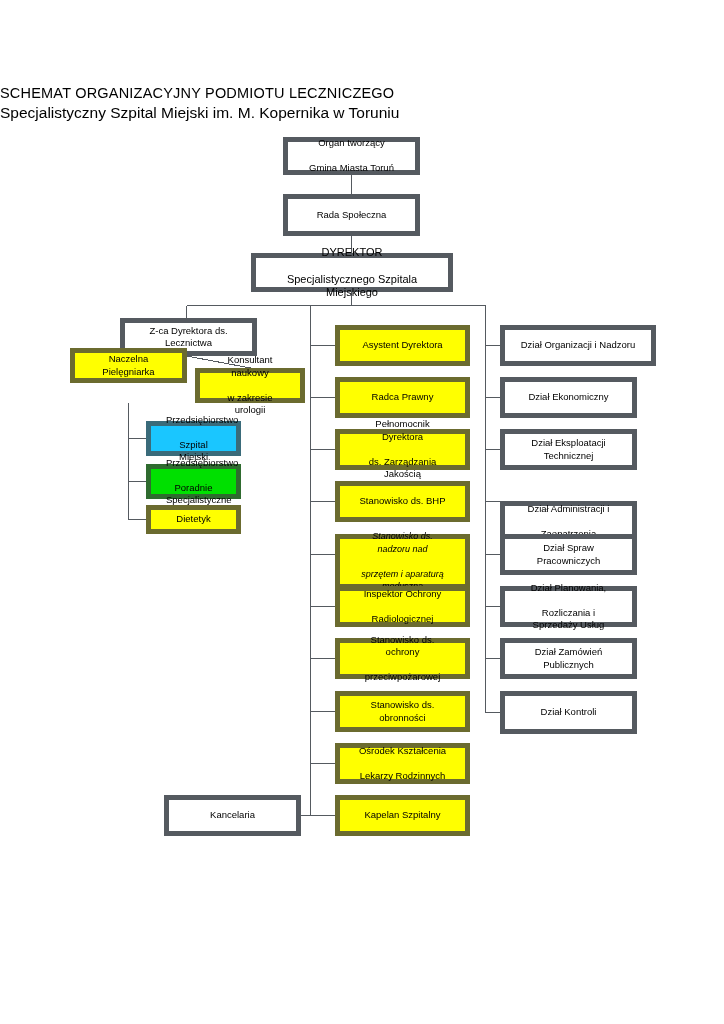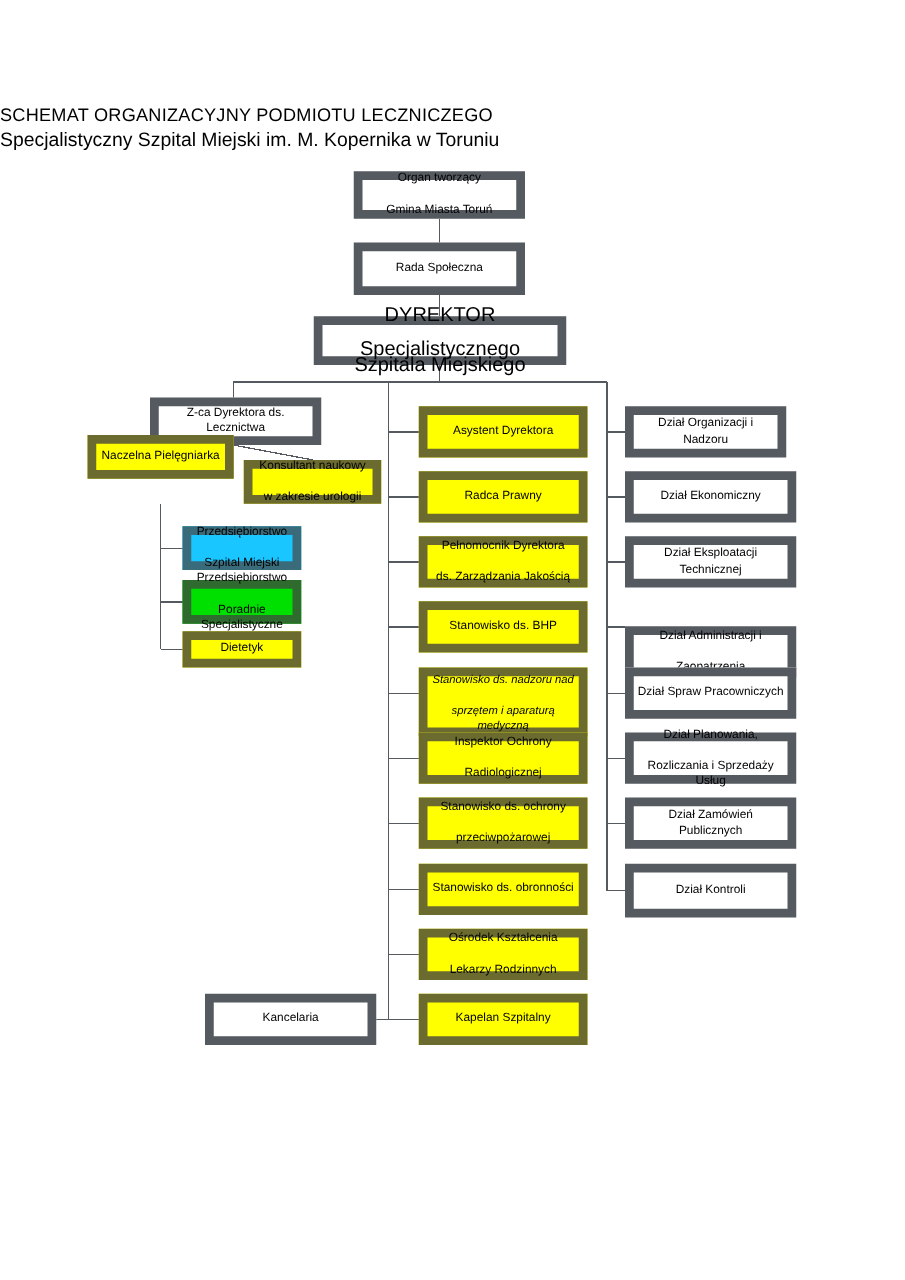--- a/index.html
+++ b/index.html
@@ -41,40 +41,40 @@
     white-space: nowrap;
   }
   .title-line2 {
     font-size: 15.5px;
     line-height: 20px;
     white-space: nowrap;
   }
   .node {
     position: absolute;
     box-sizing: border-box;
-    border: 7px solid #1d4ed8;
+    border: 5px solid #1d4ed8;
     background: #ffffff;
     display: flex;
     align-items: center;
     justify-content: center;
     text-align: center;
     font-size: 9.5px;
     line-height: 12.5px;
-    padding: 1px 2px;
+    padding: 1px 15px;
     z-index: 2;
   }
   .node span {
     display: block;
     width: 100%;
   }
   .node.yellow { background: #ffff00; border-color: #6b6b2f; }
   .node.cyan   { background: #1ac6ff; border-color: #3a6b7a; }
   .node.green  { background: #00e000; border-color: #2f6b2f; }
   .node.white  { background: #ffffff; border-color: #555a60; }
-  .node.big    { font-size: 16px; line-height: 13.5px; }
+  .node.big    { font-size: 11px; line-height: 13.5px; }
 </style>
 </head>
 <body>
 
 <div id="chart-root">
 
   <svg id="connectors" viewBox="0 0 724 1024" width="724" height="1024">
     <g stroke="#555a60" stroke-width="1" fill="none" shape-rendering="crispEdges">
 
       <line x1="351.5" y1="175" x2="351.5" y2="194"></line>
@@ -234,21 +234,21 @@
     <span>
       <span>Ośrodek Kształcenia</span><br>
       <span>Lekarzy Rodzinnych</span>
     </span>
   </div>
 
   <div class="node yellow" style="left:335px; top:795px; width:135px; height:41px;">
     <span>Kapelan Szpitalny</span>
   </div>
 
-  <div class="node white" style="left:500px; top:325px; width:129px; height:41px;">
+  <div class="node white" style="left:500px; top:325px; width:156px; height:41px;">
     <span>Dział Organizacji i Nadzoru</span>
   </div>
 
   <div class="node white" style="left:500px; top:377px; width:137px; height:41px;">
     <span>Dział Ekonomiczny</span>
   </div>
 
   <div class="node white" style="left:500px; top:429px; width:137px; height:41px;">
     <span>Dział Eksploatacji Technicznej</span>
   </div>

